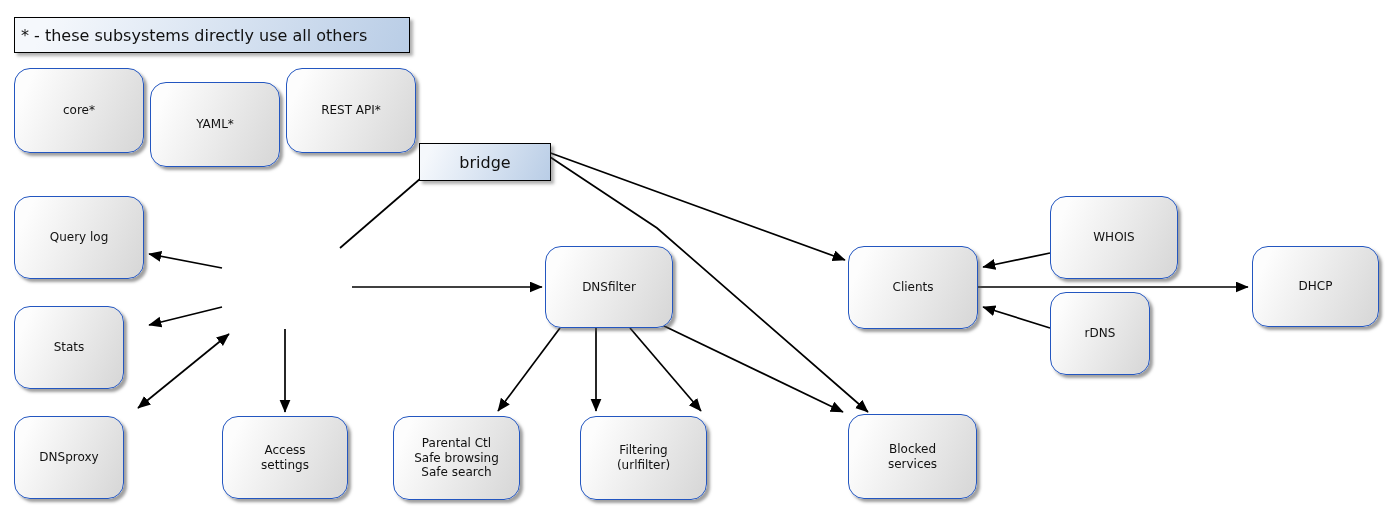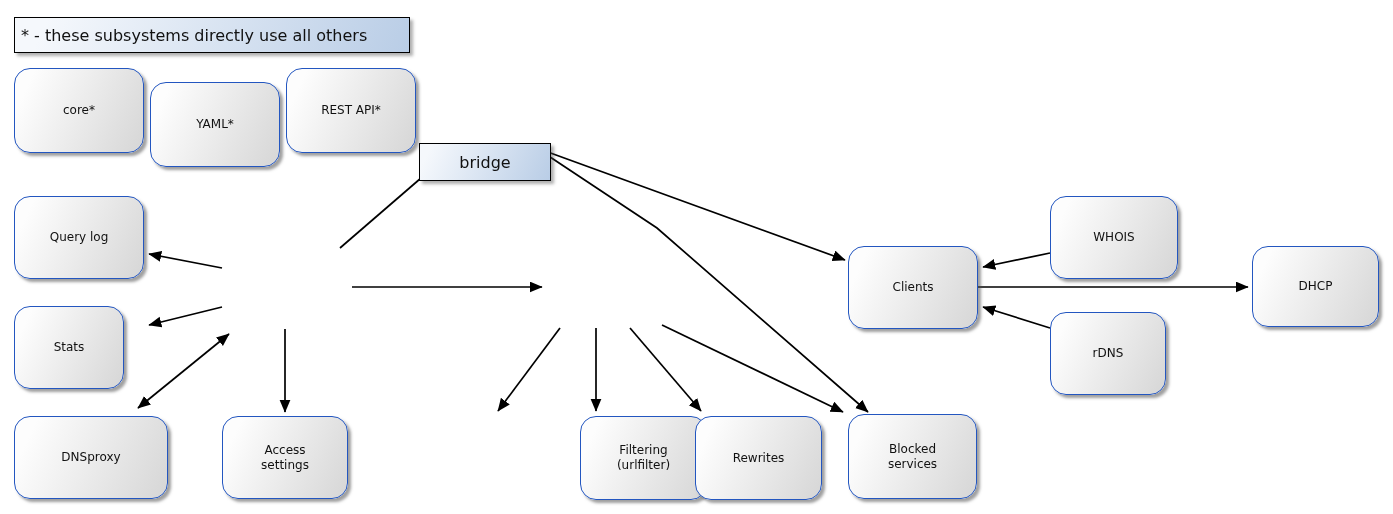--- a/index.html
+++ b/index.html
@@ -86,30 +86,33 @@
   <div class="bluebox legend" style="left:14px; top:17px; width:396px; height:36px;">* - these subsystems directly use all others</div>
 
   <div class="node" style="left:14px; top:68px; width:130px; height:85px;">core*</div>
   <div class="node" style="left:150px; top:82px; width:130px; height:85px;">YAML*</div>
   <div class="node" style="left:286px; top:68px; width:130px; height:85px;">REST API*</div>
 
   <div class="bluebox centered" style="left:419px; top:112px; width:132px; height:38px;margin-top:31px;">bridge</div>
 
   <div class="node" style="left:14px; top:196px; width:130px; height:83px;">Query log</div>
   <div class="node" style="left:14px; top:306px; width:110px; height:83px;">Stats</div>
-  <div class="node" style="left:14px; top:416px; width:154px; height:83px;">DNSproxy</div>
+  <div class="node" style="left:14px; top:416px; width:110px; height:83px;">DNSproxy</div>
 
   <div class="node" style="left:222px; top:416px; width:126px; height:83px;">Access
 settings</div>
 
+  <div class="node" style="left:545px; top:246px; width:128px; height:82px;">DNSfilter</div>
 
+  <div class="node" style="left:393px; top:416px; width:127px; height:84px;">Parental Ctl
+Safe browsing
+Safe search</div>
   <div class="node" style="left:543px; top:416px; width:127px; height:84px;margin-left:37px;">Filtering
 (urlfilter)</div>
-  <div class="node" style="left:695px; top:416px; width:127px; height:84px;">Rewrites</div>
   <div class="node" style="left:848px; top:414px; width:129px; height:85px;">Blocked
 services</div>
 
   <div class="node" style="left:848px; top:246px; width:130px; height:83px;">Clients</div>
   <div class="node" style="left:1050px; top:196px; width:128px; height:83px;">WHOIS</div>
-  <div class="node" style="left:1050px; top:312px; width:116px; height:83px;">rDNS</div>
+  <div class="node" style="left:1050px; top:292px; width:100px; height:83px;">rDNS</div>
   <div class="node" style="left:1252px; top:246px; width:127px; height:81px;">DHCP</div>
 
 </div>
 
 </body></html>

